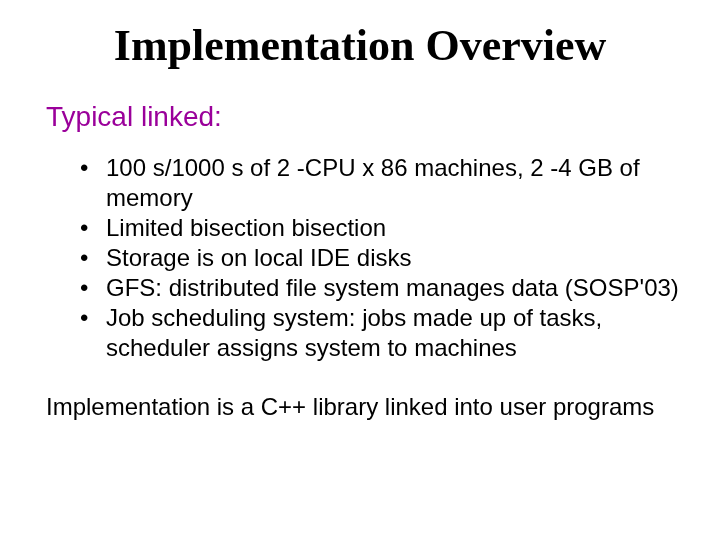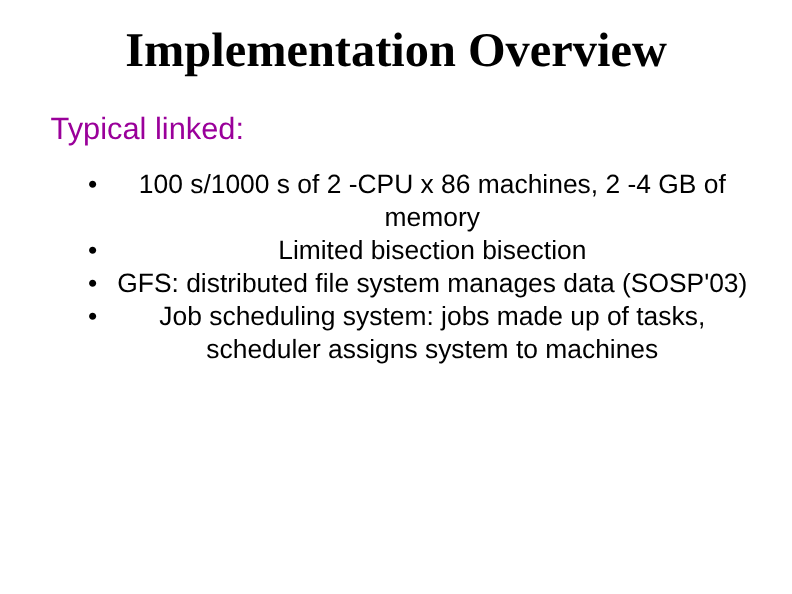--- a/index.html
+++ b/index.html
@@ -36,21 +36,20 @@
     padding: 0;
     list-style: none;
   }
   ul.bullets li {
     position: relative;
     font-size: 24px;
     line-height: 1.25;
     padding-left: 26px;
     margin: 0;
     color: #000000;
-    text-align: center;
   }
   ul.bullets li::before {
     content: "•";
     position: absolute;
     left: 0;
     top: 0;
     font-size: 24px;
     color: #000000;
   }
   .footer-line {
@@ -61,16 +60,18 @@
 </style>
 </head>
 <body>
 
 <div class="slide">
   <h1 class="title">Implementation Overview</h1>
   <div class="section-label">Typical linked:</div>
   <ul class="bullets">
     <li>100 s/1000 s of 2 -CPU x 86 machines, 2 -4 GB of memory</li>
     <li>Limited bisection bisection</li>
+    <li>Storage is on local IDE disks</li>
     <li>GFS: distributed file system manages data (SOSP'03)</li>
     <li>Job scheduling system: jobs made up of tasks, scheduler assigns system to machines</li>
   </ul>
+  <div class="footer-line">Implementation is a C++ library linked into user programs</div>
 </div>
 
 </body></html>

